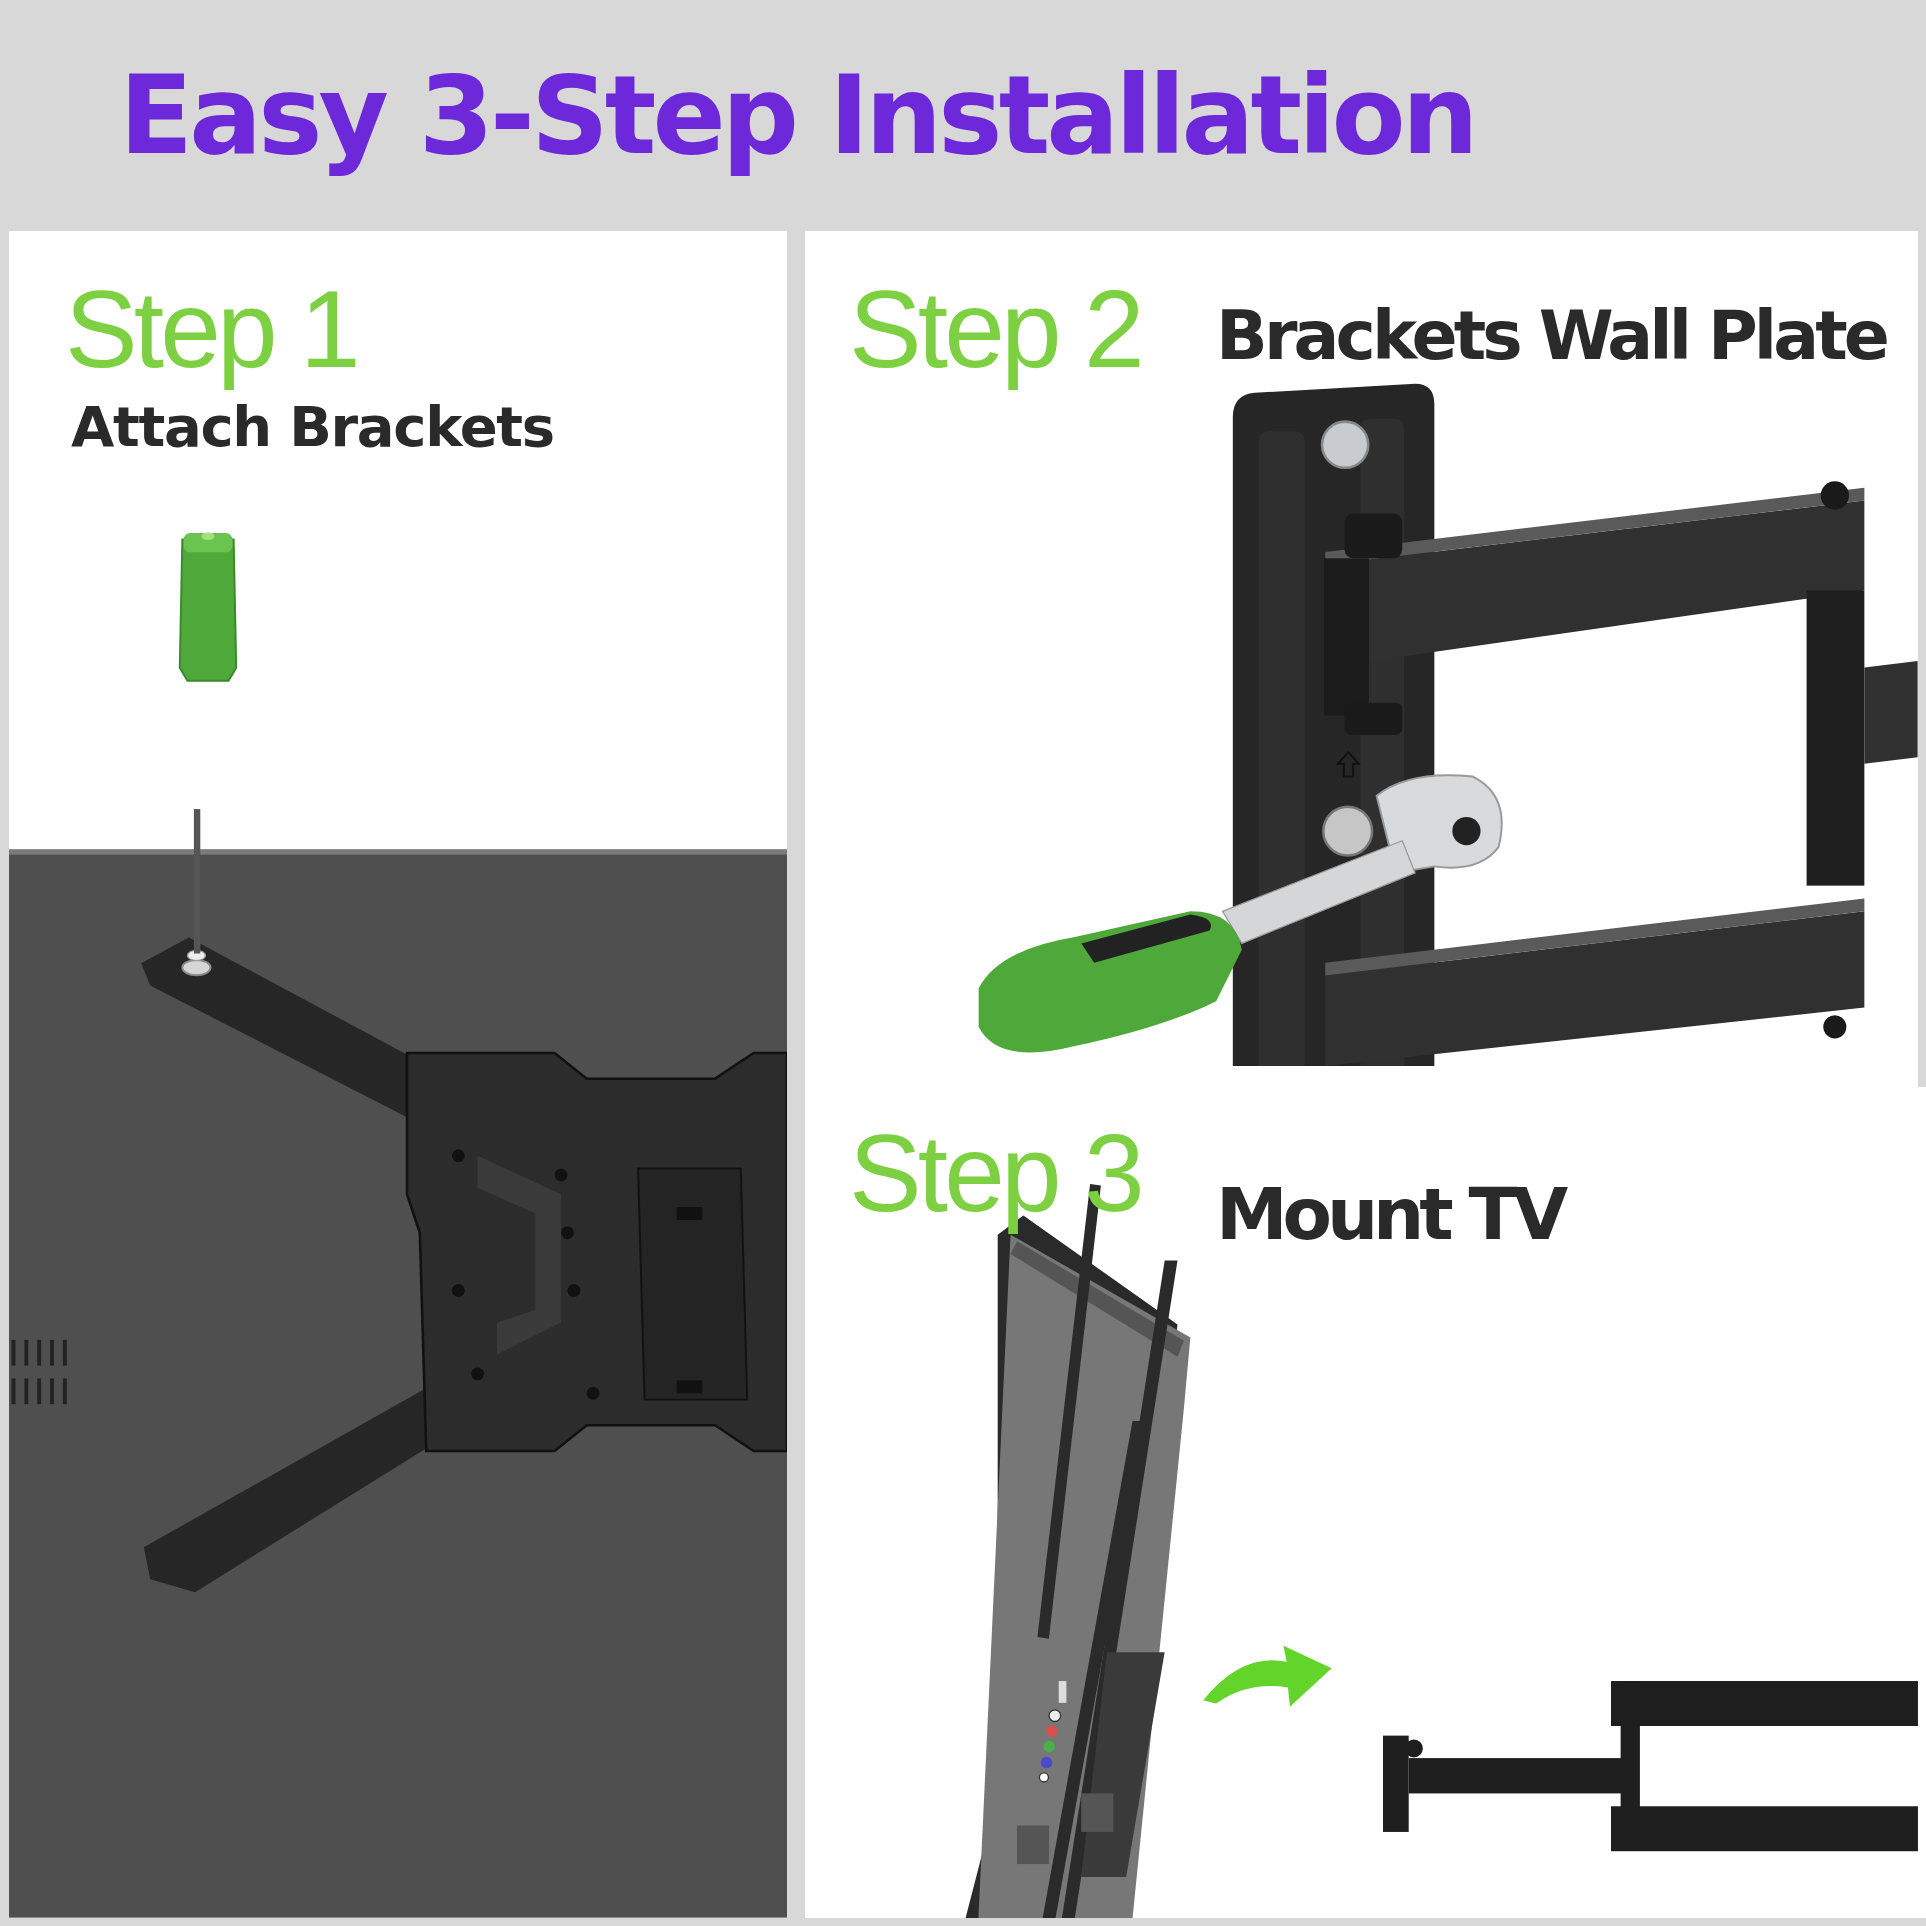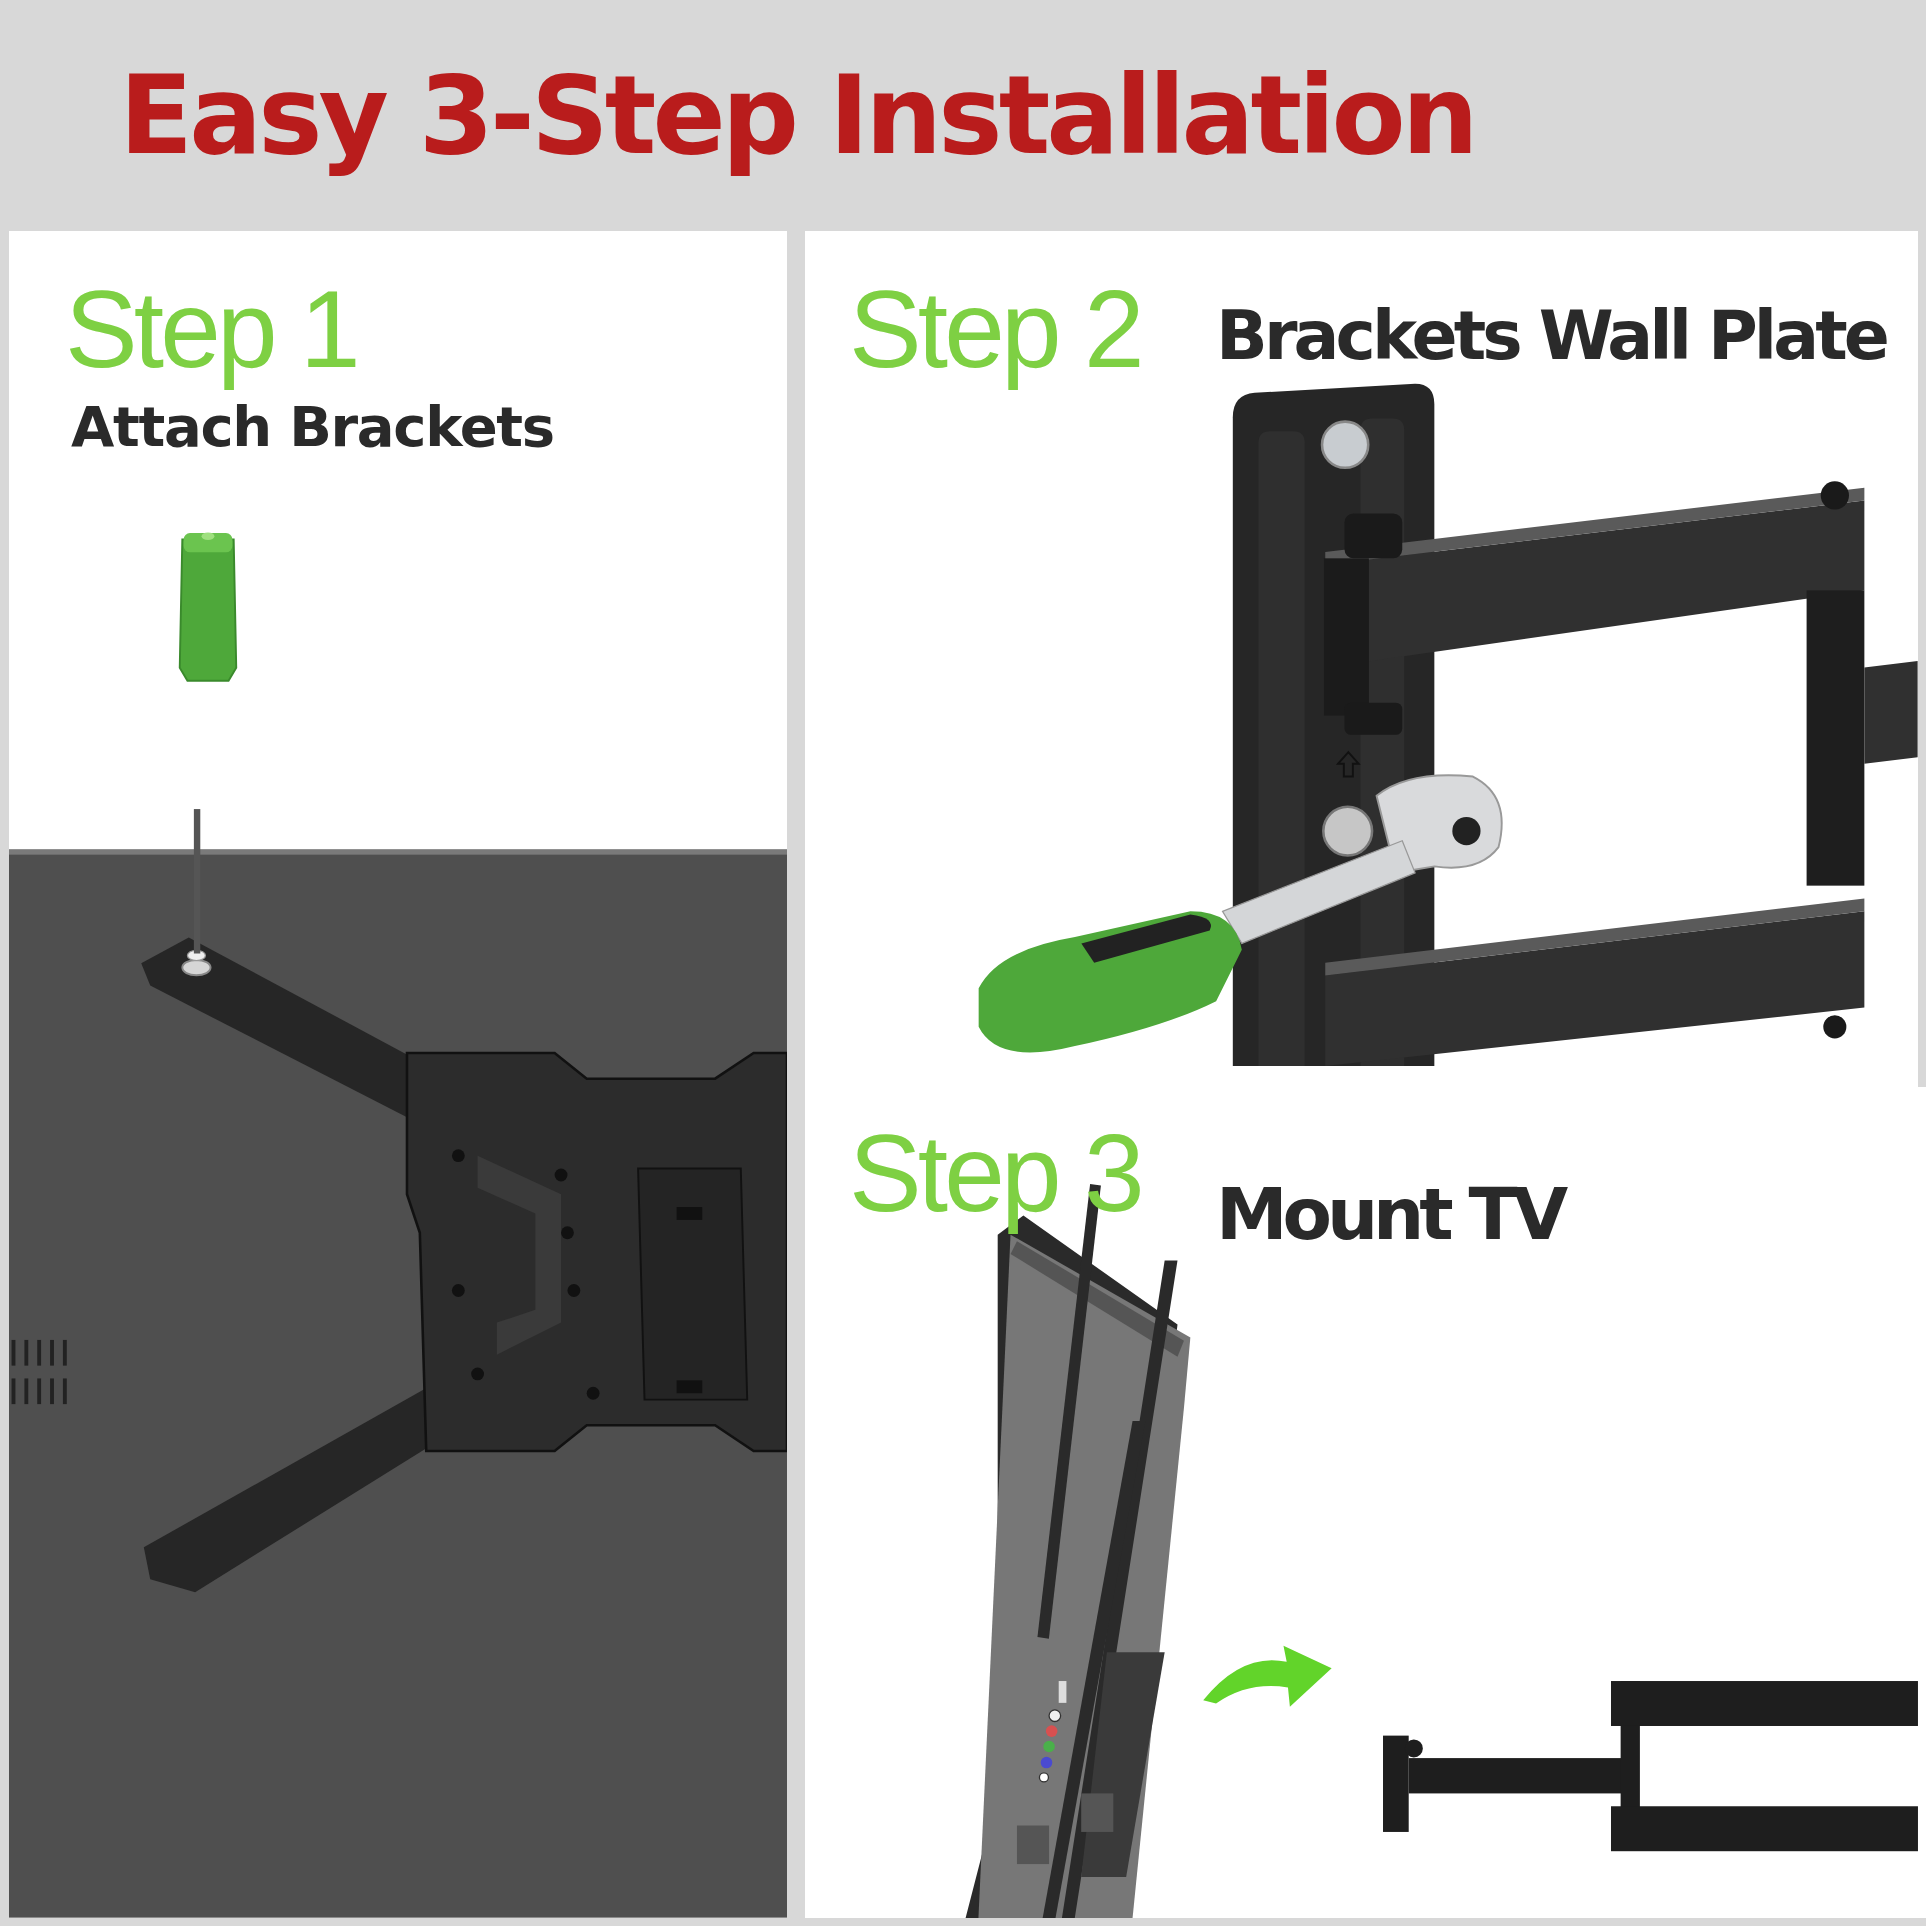--- a/index.html
+++ b/index.html
@@ -3,21 +3,21 @@
 <meta charset="utf-8">
 <style>
   html, body { margin:0; padding:0; }
   body {
     width:1926px; height:1926px; background:#d8d8d8; position:relative; overflow:hidden;
     font-family:"DejaVu Sans", "Liberation Sans", sans-serif;
   }
   .title {
     position:absolute; left:0; top:0; width:1594px; height:231px;
     display:flex; align-items:center; justify-content:center;
-    font-weight:bold; font-size:108px; color:#b91c1c; letter-spacing:-3.9px;
+    font-weight:bold; font-size:108px; color:#6d28d9; letter-spacing:-3.9px;
     font-family:"DejaVu Sans", sans-serif;
     transform:scaleX(1.0);
   }
   .panel { position:absolute; background:#ffffff; overflow:hidden; }
   #p1 { left:9px; top:231px; width:778px; height:1687px; }
   #p2 { left:805px; top:231px; width:1113px; height:915px; }
   #p3 { left:805px; top:1087px; width:1326px; height:831px; }
 
   .step-label {
     position:absolute; color:#7ed043; font-weight:normal; font-size:109px; letter-spacing:-3.9px;

